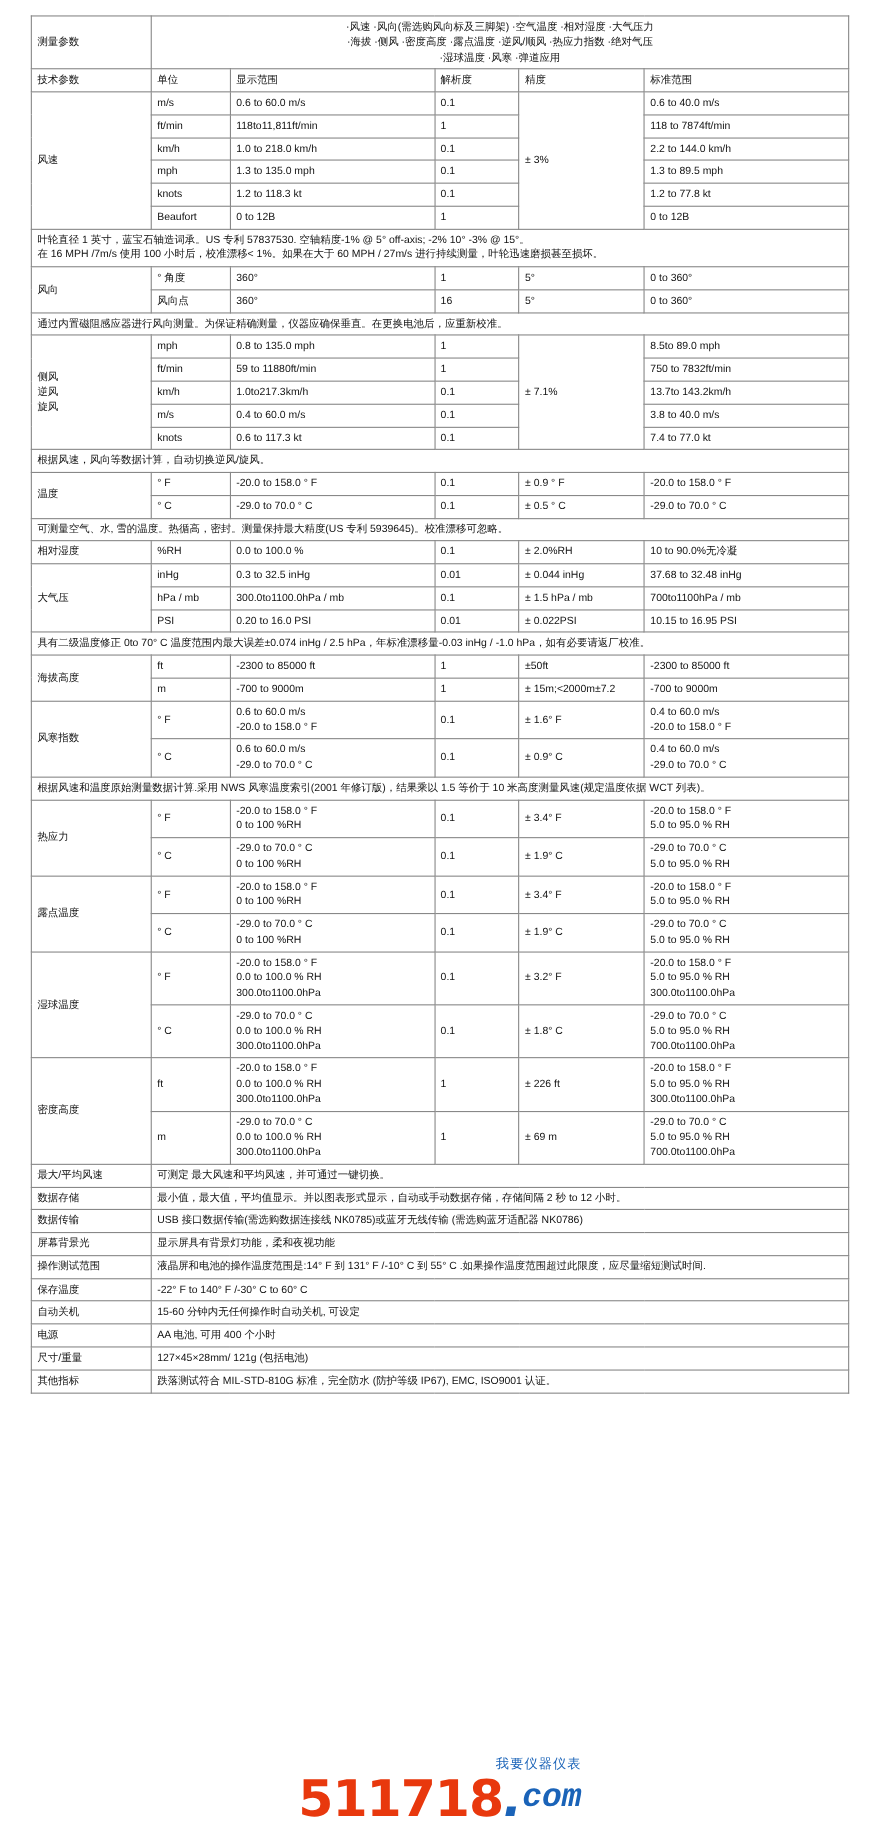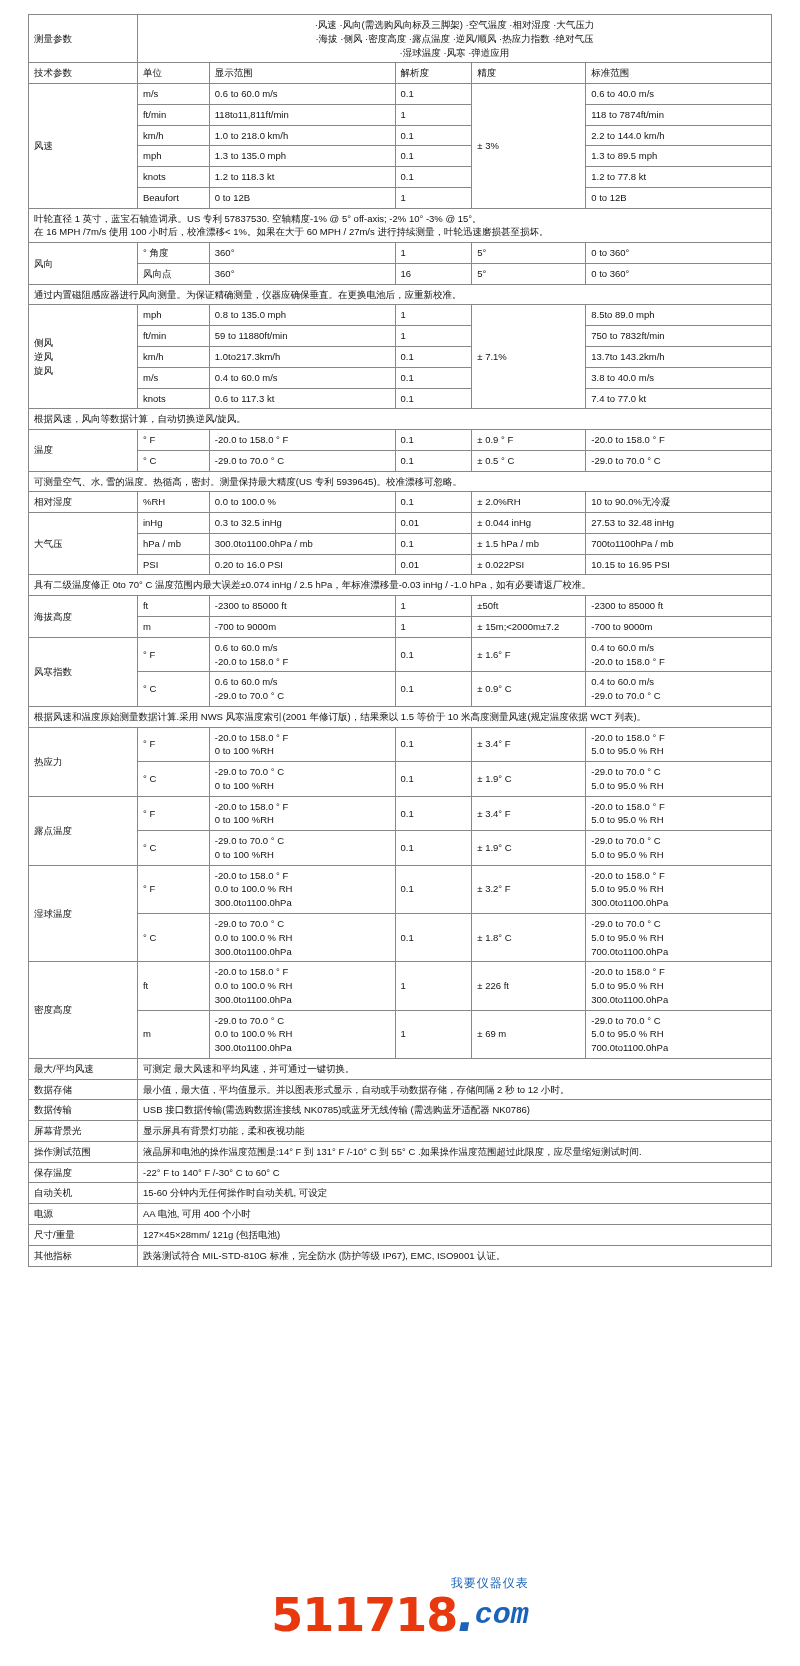--- a/index.html
+++ b/index.html
@@ -12,21 +12,21 @@
   .c1{width:88px;}
   .c2{width:58px;}
   .c3{width:150px;}
   .c4{width:62px;}
   .c5{width:92px;}
   .c6{width:150px;}
   .note{font-size:9.5px;line-height:1.55;}
   .bullets{font-size:9.5px;line-height:1.9;}
   .bullets .row{display:block;text-align:center;}
   .multi{white-space:pre-line;}
-  .logo{position:absolute;left:0;right:0;bottom:24px;text-align:center;}
+  .logo{position:absolute;left:0;right:0;bottom:4px;text-align:center;}
   .logo-inner{display:inline-block;}
   .logo-num{font-family:"DejaVu Sans",sans-serif;font-weight:bold;font-size:46px;color:#e8380d;letter-spacing:-1px;vertical-align:middle;}
   .logo-dot{font-family:"DejaVu Sans",sans-serif;font-weight:bold;font-style:italic;font-size:46px;color:#1a63b8;vertical-align:middle;}
   .logo-com{font-family:Liberation Mono, monospace;font-weight:bold;font-style:italic;font-size:30px;color:#1a63b8;vertical-align:middle;}
   .logo-cn{display:block;text-align:right;font-size:12px;color:#1a63b8;margin-bottom:-4px;letter-spacing:1px;}
 </style>
 </head>
 <body>
 
 <div class="page">
@@ -189,21 +189,21 @@
         <td>± 2.0%RH</td>
         <td>10 to 90.0%无冷凝</td>
       </tr>
 
       <tr>
         <td class="lab" rowspan="3">大气压</td>
         <td>inHg</td>
         <td>0.3 to 32.5 inHg</td>
         <td>0.01</td>
         <td>± 0.044 inHg</td>
-        <td>27.53 to 32.48 inHg</td>
+        <td>37.68 to 32.48 inHg</td>
       </tr>
       <tr>
         <td>hPa / mb</td>
         <td>300.0to1100.0hPa / mb</td>
         <td>0.1</td>
         <td>± 1.5 hPa / mb</td>
         <td>700to1100hPa / mb</td>
       </tr>
       <tr>
         <td>PSI</td>

